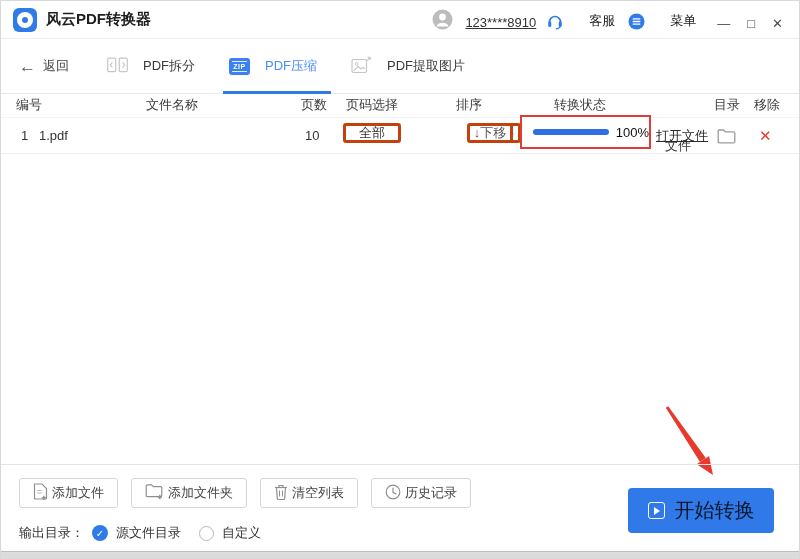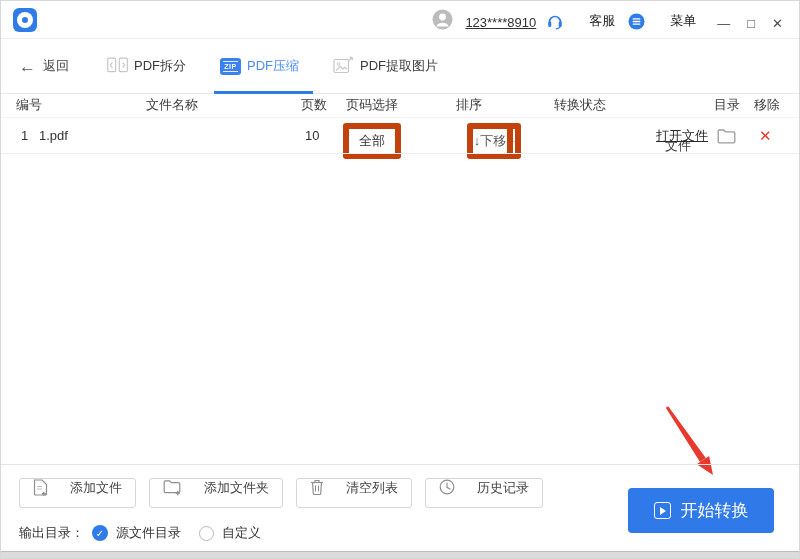--- a/index.html
+++ b/index.html
@@ -16,41 +16,41 @@
   .tb-right{margin-left:auto;display:flex;align-items:flex-end;}
   .account{font-size:13px;color:#333;text-decoration:underline;margin:0 10px 0 7px;cursor:pointer;}
   .tb-ico{display:flex;margin-right:5px;}
   .tb-label{font-size:13px;color:#222;margin-right:13px;cursor:pointer;margin-left:20px;}
   .win-ctrl{font-size:13px;color:#4a4a4a;margin-left:17px;cursor:pointer;line-height:1;}
 
   
   .toolbar{height:54px;display:flex;align-items:center;padding-left:18px;border-bottom:1px solid #e8e8e8;}
   .back{display:flex;align-items:center;gap:7px;margin-right:36px;font-size:13px;color:#444;cursor:pointer;}
   .back-arrow{font-size:17px;color:#555;line-height:1;}
-  .tab{position:relative;height:54px;display:flex;align-items:center;gap:6px;margin-right:30px;
+  .tab{position:relative;height:54px;display:flex;align-items:center;gap:15px;margin-right:30px;
        font-size:13px;color:#3a3a3a;padding:0 2px;cursor:pointer;}
   .tab.active{color:#4A8DF8;}
   .tab.active::after{content:'';position:absolute;left:-4px;right:-12px;bottom:-1px;height:3px;background:#2F7CE8;}
   .zip-badge{width:21px;height:17px;background:#3b82f0;border-radius:3px;color:#fff;font-size:7px;font-weight:bold;
     display:flex;align-items:center;justify-content:center;position:relative;letter-spacing:.5px;}
   .zip-badge::before{content:'';position:absolute;top:3px;left:3px;right:3px;height:1px;background:rgba(255,255,255,.85);}
   .zip-badge::after{content:'';position:absolute;bottom:3px;left:3px;right:3px;height:1px;background:rgba(255,255,255,.85);}
 
   
   .thead{position:absolute;top:95px;left:0;width:100%;height:22px;font-size:13px;color:#3c3c3c;}
   .thead span{position:absolute;top:0;white-space:nowrap;}
   .h-0{left:15px;}.h-1{left:145px;}.h-2{left:300px;}.h-3{left:345px;}.h-4{left:455px;}
   .h-5{left:553px;}.h-6{left:664px;margin-top:41px;}.h-7{left:713px;}.h-8{left:753px;}
   .thead-line{position:absolute;top:116px;left:0;right:0;height:1px;background:#f3f3f3;}
 
   .trow{position:absolute;top:118px;left:0;width:100%;height:34px;font-size:13px;color:#333;line-height:34px;}
   .c-index{position:absolute;left:20px;}
   .c-file{position:absolute;left:38px;}
   .c-pages{position:absolute;left:304px;}
-  .mini-btn{position:absolute;top:4px;height:36px;box-sizing:border-box;border:6px solid #c2410c;border-radius:3px;
+  .mini-btn{position:absolute;top:4px;height:20px;box-sizing:border-box;border:3px solid #c2410c;border-radius:3px;
     background:#fff;display:flex;align-items:center;justify-content:center;font-size:13px;color:#444;
     line-height:normal;cursor:pointer;}
   .btn-all{left:342px;width:58px;color:#333;}
   .btn-up{left:434px;width:46px;color:#4d7c0f;margin-left:40px;}
   .btn-down{left:466px;width:46px;color:#555;}
   .open-link{position:absolute;left:655px;text-decoration:underline;color:#2b2b2b;cursor:pointer;}
   .c-folder{position:absolute;left:716px;top:9px;line-height:normal;cursor:pointer;}
   .c-remove{position:absolute;left:758px;color:#E8392F;font-size:15px;font-weight:bold;cursor:pointer;}
   .row-line{position:absolute;top:152px;left:0;right:0;height:1px;background:#efefef;}
 
@@ -59,42 +59,43 @@
   .progress-bar{margin-left:11px;width:80px;height:6px;border-radius:3px;background:#2E6EE0;}
   .progress-text{margin-left:7px;font-size:13px;color:#111;}
 
   
   .red-arrow{position:absolute;left:650px;top:398px;pointer-events:none;}
 
   
   .footer-sep{position:absolute;top:463px;left:0;right:0;height:1px;background:#e4e4e4;}
   .footer-btns{position:absolute;top:477px;left:18px;display:flex;gap:13px;}
   .f-btn{height:30px;box-sizing:border-box;border:1px solid #d6d6d6;border-radius:3px;background:#fff;
-    display:flex;align-items:flex-start;gap:22px;padding:0 13px;font-size:13px;color:#444;cursor:pointer;}
+    display:flex;align-items:center;gap:4px;padding:0 13px;font-size:13px;color:#444;cursor:pointer;}
   .output-row{position:absolute;top:523px;left:18px;display:flex;align-items:center;gap:8px;font-size:13px;color:#333;}
   .radio-checked{width:16px;height:16px;border-radius:50%;background:#2F7CE8;color:#fff;display:flex;
     align-items:center;justify-content:center;font-size:10px;cursor:pointer;flex:0 0 auto;}
   .radio-un{width:15px;height:15px;border-radius:50%;border:1px solid #b9b9b9;background:#fff;
     box-sizing:border-box;cursor:pointer;flex:0 0 auto;}
   .opt-label{margin-right:10px;cursor:pointer;}
   .start-btn{position:absolute;left:627px;top:487px;width:146px;height:45px;background:#2F79E9;border:none;
-    border-radius:4px;color:#ffffff;font-size:17px;display:flex;align-items:center;justify-content:center;gap:10px;
+    border-radius:4px;color:#0f172a;font-size:20px;display:flex;align-items:center;justify-content:center;gap:10px;
     cursor:pointer;font-family:inherit;}
   .play-ico{width:17px;height:17px;border:1.5px solid #fff;border-radius:3px;display:flex;align-items:center;
     justify-content:center;box-sizing:border-box;}
   .play-tri{width:0;height:0;border-left:6px solid #fff;border-top:4px solid transparent;border-bottom:4px solid transparent;margin-left:1px;}
   .bottom-strip{position:absolute;left:0;right:0;bottom:0;height:6px;background:#dcdcdc;border-top:1px solid #bdbdbd;}
 </style>
 </head>
 <body>
 
 <div class="window">
 
   <div class="titlebar">
     <div class="logo"></div>
+    <div class="app-title">风云PDF转换器</div>
     <div class="tb-right">
       <span class="tb-ico">
         <svg width="21" height="21" viewBox="0 0 21 21">
           <circle cx="10.5" cy="10.5" r="10" fill="#bcbcbc"></circle>
           <circle cx="10.5" cy="8" r="3.4" fill="#fff"></circle>
           <path d="M4.4 17.6 a6.3 5 0 0 1 12.2 0 Z" fill="#fff"></path>
         </svg>
       </span>
       <span class="account">123****8910</span>
       <span class="tb-ico">
@@ -182,20 +183,24 @@
     <span class="open-link">打开文件</span>
     <span class="c-folder">
       <svg width="19" height="16" viewBox="0 0 19 16">
         <path d="M1.2 3.2 q0-1.2 1.2-1.2 h4.2 l1.8 1.8 h8.2 q1.2 0 1.2 1.2 v8.6 q0 1.2-1.2 1.2 H2.4 q-1.2 0-1.2-1.2 Z" fill="none" stroke="#9c9c9c" stroke-width="1.3"></path>
       </svg>
     </span>
     <span class="c-remove">✕</span>
   </div>
   <div class="row-line"></div>
 
+  <div class="progress-box">
+    <div class="progress-bar"></div>
+    <div class="progress-text">100%</div>
+  </div>
 
   <svg class="red-arrow" width="80" height="84" viewBox="0 0 80 84">
     <polygon points="14.8,8.8 17.2,7.2 54.8,59.1 49.0,63.1" fill="#E8392F"></polygon>
     <polygon points="62,76 45.7,65.3 58.1,56.9" fill="#E8392F"></polygon>
   </svg>
 
   <div class="footer-sep"></div>
 
   <div class="footer-btns">
     <button class="f-btn">

